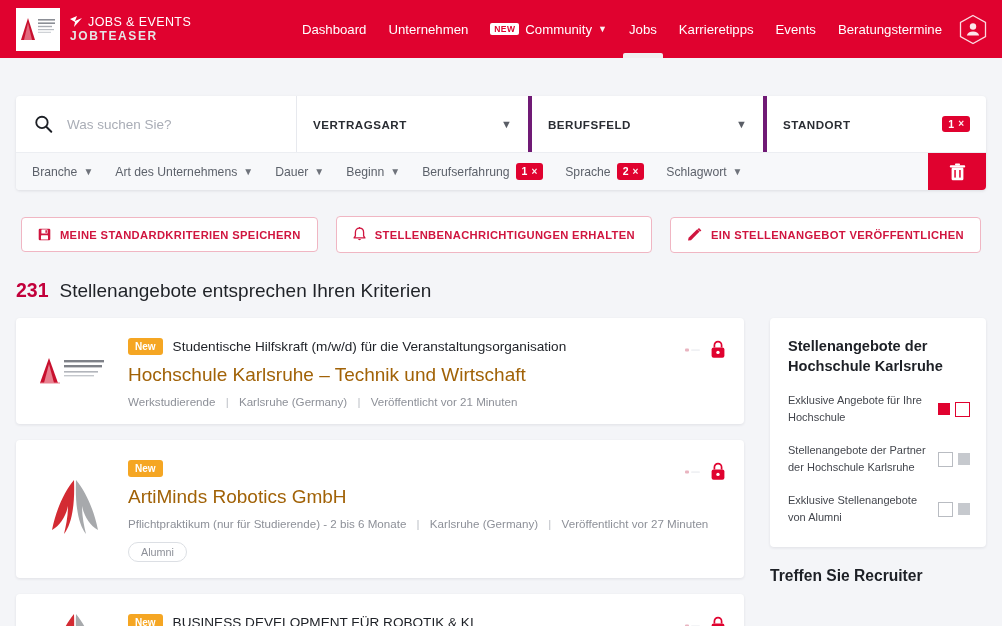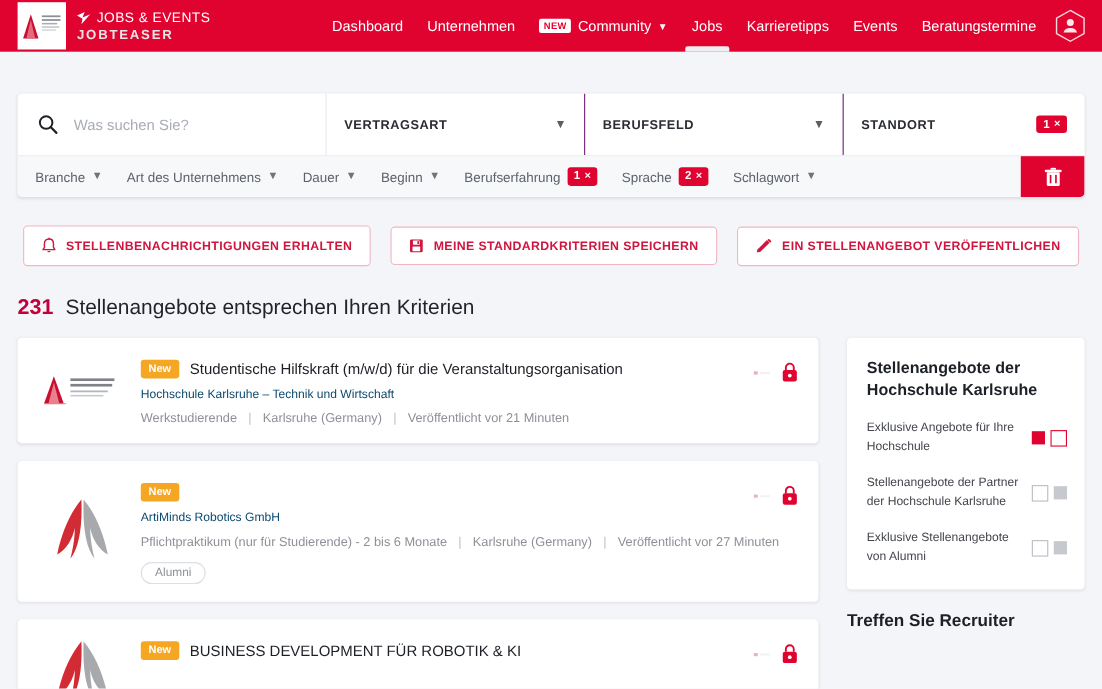--- a/index.html
+++ b/index.html
@@ -7,21 +7,21 @@
     width: 1002px; height: 626px;
     overflow: hidden;
     background: #f4f5f8;
     font-family: "Liberation Sans", sans-serif;
     color: #22252a;
   }
 
   
   .topbar {
     position: relative;
-    height: 47px;
+    height: 58px;
     background: #e0022f;
     display: flex;
     align-items: center;
     padding: 0 14px 0 16px;
     overflow: hidden;
   }
   .brand { display: flex; align-items: center; gap: 10px; flex: 0 0 auto; }
   .uni-logo-box {
     width: 44px; height: 43px;
     background: #ffffff;
@@ -102,21 +102,21 @@
     font-family: "Liberation Sans", sans-serif;
     font-size: 13.5px; color: #2a2d33;
     width: 100%;
     background: transparent;
   }
   .search-input::placeholder { color: #a9adb6; }
   .select-field {
     flex: 0 0 235px;
     display: flex; align-items: center; justify-content: space-between;
     padding: 0 16px;
-    border-right: 1px solid #701a75;
+    border-right: 4px solid #701a75;
     cursor: pointer;
   }
   .select-field:last-child { border-right: none; flex: 0 0 219px; }
   .select-label {
     font-size: 11.6px; font-weight: 700; letter-spacing: .5px; color: #2a2d33;
     text-transform: uppercase;
   }
   .caret-sel { color: #5a5e66; font-size: 11px; }
   .count-chip {
     background: #e0022f; color: #ffffff;
@@ -207,21 +207,21 @@
     font-size: 10px; font-weight: 700;
     border-radius: 3px; padding: 3px 7px; line-height: 1.1;
     flex: 0 0 auto;
   }
   .job-title {
     font-size: 13.6px; font-weight: 400; color: #1d2026;
     white-space: nowrap; overflow: hidden; text-overflow: ellipsis;
   }
   .job-company {
     margin-top: 9px;
-    font-size: 11px; color: #0c4a6e;
+    font-size: 19px; color: #a16207;
   }
   .job-meta {
     margin-top: 9px;
     font-size: 11.6px; color: #8d9098;
   }
   .job-meta .sep { margin: 0 7px; color: #bcbfc6; }
   .job-tags { margin-top: 12px; display: flex; gap: 8px; }
   .job-tag {
     border: 1px solid #dcdfe4;
     border-radius: 12px;
@@ -412,35 +412,35 @@
           <rect x="6" y="0.4" width="5" height="2" rx="0.8" fill="#ffffff"></rect>
           <rect x="5.3" y="7" width="1.5" height="7.6" fill="#e0022f"></rect>
           <rect x="10.2" y="7" width="1.5" height="7.6" fill="#e0022f"></rect>
         </svg>
       </div>
     </div>
   </div>
 
   <div class="actions">
     <div class="action-btn">
-      <svg width="13" height="15" viewBox="0 0 13 15">
-        <path d="M6.5 1.2 C3.8 1.2 2.4 3 2.4 5.4 V8.8 L1.1 10.9 H11.9 L10.6 8.8 V5.4 C10.6 3 9.2 1.2 6.5 1.2 Z" fill="none" stroke="#d0153f" stroke-width="1.3" stroke-linejoin="round"></path>
-        <path d="M4.9 12.1 a1.7 1.7 0 0 0 3.2 0 z" fill="#d0153f"></path>
-        <line x1="6.5" y1="0" x2="6.5" y2="1.4" stroke="#d0153f" stroke-width="1.3"></line>
-      </svg>
-      <span>STELLENBENACHRICHTIGUNGEN ERHALTEN</span>
-    </div>
-    <div class="action-btn">
       <svg width="13" height="13" viewBox="0 0 13 13">
         <rect x="0.7" y="0.7" width="11.6" height="11.6" rx="1.2" fill="#d0153f"></rect>
         <rect x="3.4" y="1.6" width="6.2" height="3.8" rx="0.5" fill="#ffffff"></rect>
         <rect x="3" y="7.2" width="7" height="4.3" rx="0.5" fill="#ffffff"></rect>
         <rect x="7.4" y="2.2" width="1.5" height="2.6" fill="#d0153f"></rect>
       </svg>
       <span>MEINE STANDARDKRITERIEN SPEICHERN</span>
+    </div>
+    <div class="action-btn">
+      <svg width="13" height="15" viewBox="0 0 13 15">
+        <path d="M6.5 1.2 C3.8 1.2 2.4 3 2.4 5.4 V8.8 L1.1 10.9 H11.9 L10.6 8.8 V5.4 C10.6 3 9.2 1.2 6.5 1.2 Z" fill="none" stroke="#d0153f" stroke-width="1.3" stroke-linejoin="round"></path>
+        <path d="M4.9 12.1 a1.7 1.7 0 0 0 3.2 0 z" fill="#d0153f"></path>
+        <line x1="6.5" y1="0" x2="6.5" y2="1.4" stroke="#d0153f" stroke-width="1.3"></line>
+      </svg>
+      <span>STELLENBENACHRICHTIGUNGEN ERHALTEN</span>
     </div>
     <div class="action-btn">
       <svg width="15" height="14" viewBox="0 0 15 14">
         <path d="M1.2 11.2 L9.8 2.6 L12.2 5 L3.6 13.6 L0.6 13.8 Z" fill="#d0153f" transform="translate(0.4,-1.4)"></path>
         <path d="M10.6 1.2 L12 0 L14.4 2.4 L13.1 3.6 Z" fill="#d0153f"></path>
       </svg>
       <span>EIN STELLENANGEBOT VERÖFFENTLICHEN</span>
     </div>
   </div>
 

